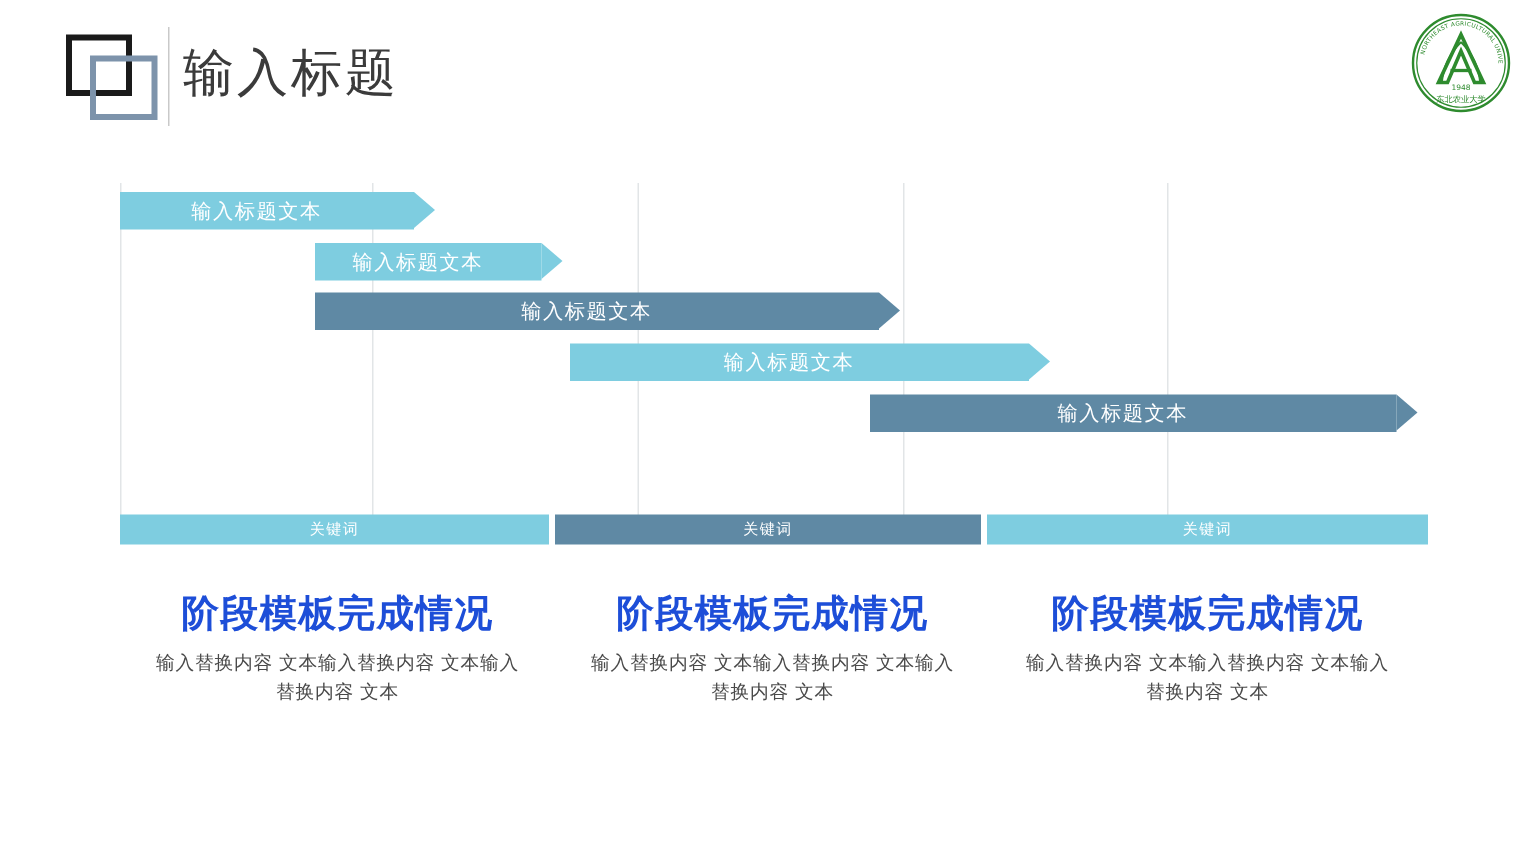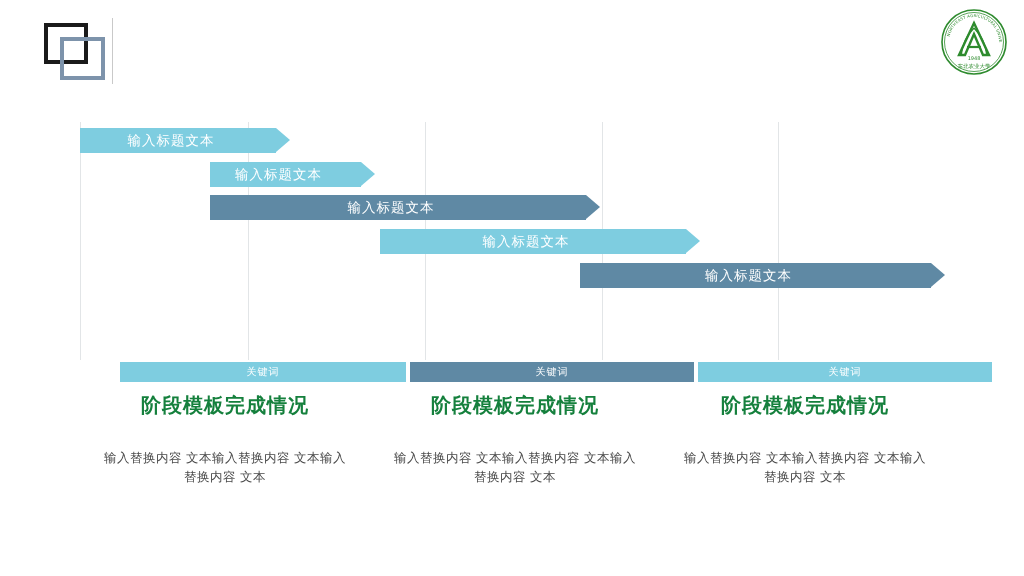--- a/index.html
+++ b/index.html
@@ -100,22 +100,22 @@
     width: 0; height: 0;
     border-top: 12.5px solid transparent;
     border-bottom: 12.5px solid transparent;
   }
   .bar.light .bar-arrow { border-left: 14px solid #7ecde0; }
   .bar.dark  .bar-arrow { border-left: 14px solid #5f89a4; }
 
   
   #keyword-strip {
     position: absolute;
-    left: 80px; top: 362px;
-    width: 872px; height: 31px; margin-left: 40px;
+    left: 80px; top: 343px;
+    width: 872px; height: 31px;
   }
   .keyword-seg {
     position: absolute;
     top: 0;
     height: 20px;
     display: flex;
     align-items: center;
     justify-content: center;
     color: #ffffff;
     font-size: 10px;
@@ -130,26 +130,26 @@
     position: absolute;
     left: 80px; top: 392px;
     width: 872px;
     display: flex;
   }
   .caption-col {
     width: 290px;
     text-align: center;
   }
   .caption-heading {
-    font-size: 20px;
+    font-size: 25px;
     font-weight: bold;
-    color: #15803d;
+    color: #1d4ed8;
     letter-spacing: 1px;
     font-family: "DejaVu Sans", "Liberation Sans", sans-serif;
-    margin-bottom: 30px;
+    margin-bottom: 8px;
   }
   .caption-body {
     font-size: 12.5px;
     color: #4a4a4a;
     line-height: 19px;
     letter-spacing: 0.5px;
     font-family: Liberation Sans, sans-serif;
     padding: 0 18px;
   }
 </style>
@@ -158,20 +158,21 @@
 
 <div id="header">
 
   <div id="logo-mark">
     <div class="sq-black"></div>
     <div class="sq-blue"></div>
   </div>
 
   <div id="header-divider"></div>
 
+  <div id="page-title">输入标题</div>
 
   <div id="university-seal">
     <svg width="72" height="72" viewBox="0 0 72 72" xmlns="http://www.w3.org/2000/svg">
       <circle cx="36" cy="36" r="32" fill="none" stroke="#2e8b2e" stroke-width="1.6"></circle>
       <circle cx="36" cy="36" r="29.5" fill="none" stroke="#2e8b2e" stroke-width="0.8"></circle>
       <path d="M36 17 L51 49 L45 49 L36 28 L27 49 L21 49 Z" fill="none" stroke="#2e8b2e" stroke-width="2.4"></path>
       <path d="M29 41 L43 41" stroke="#2e8b2e" stroke-width="2.2" fill="none"></path>
       <path d="M36 22 C28 30 24 40 23 50" fill="none" stroke="#2e8b2e" stroke-width="1.4"></path>
       <path d="M36 22 C44 30 48 40 49 50" fill="none" stroke="#2e8b2e" stroke-width="1.4"></path>
       <text x="36" y="54" font-size="5" fill="#2e8b2e" text-anchor="middle" font-family="DejaVu Sans, sans-serif">1948</text>

